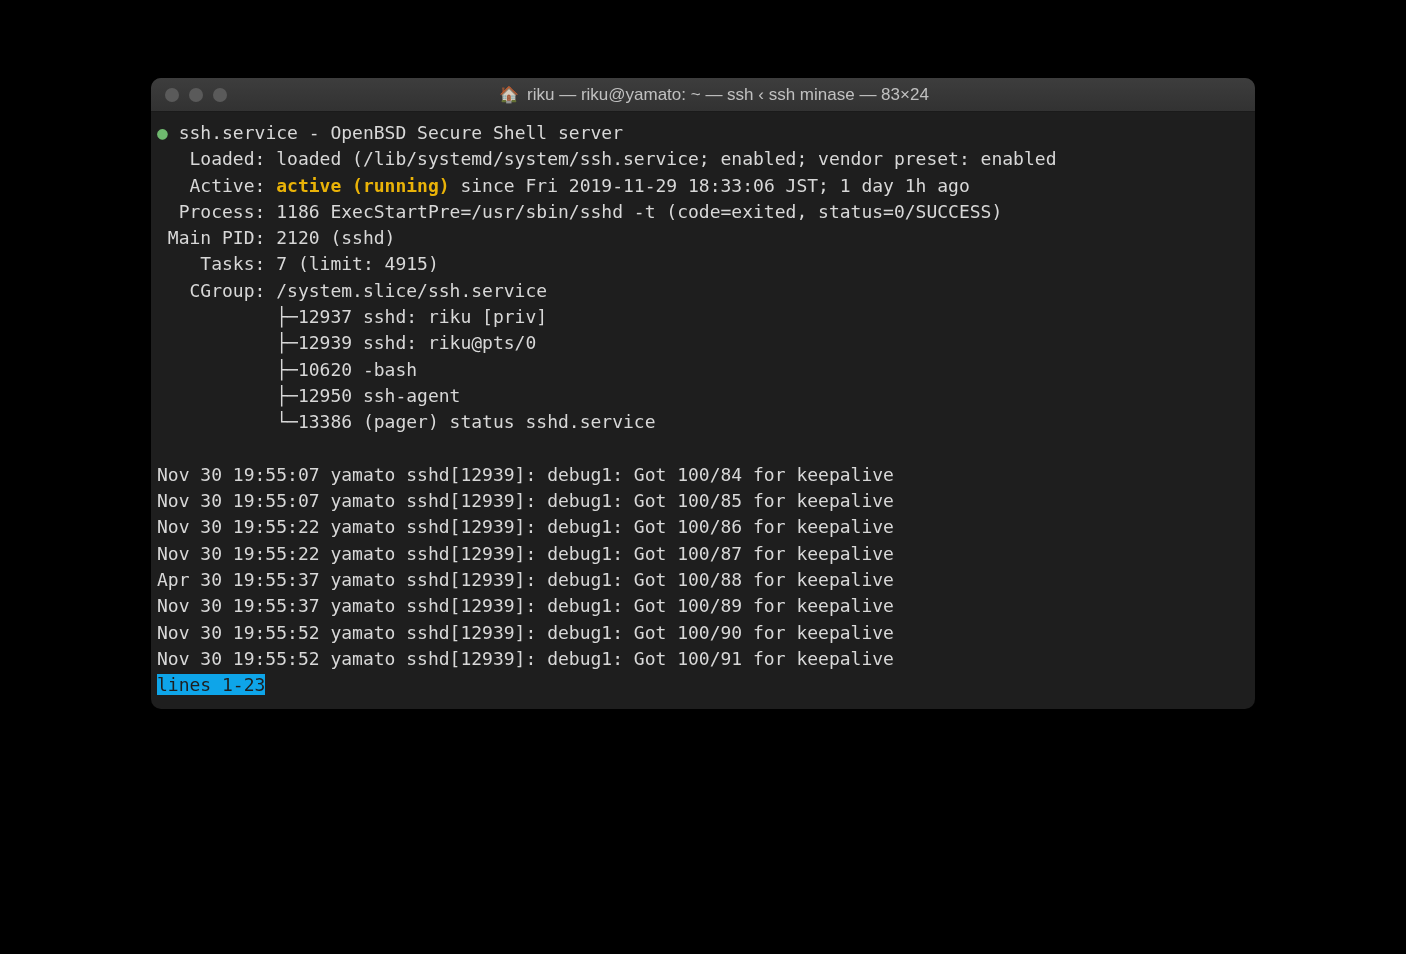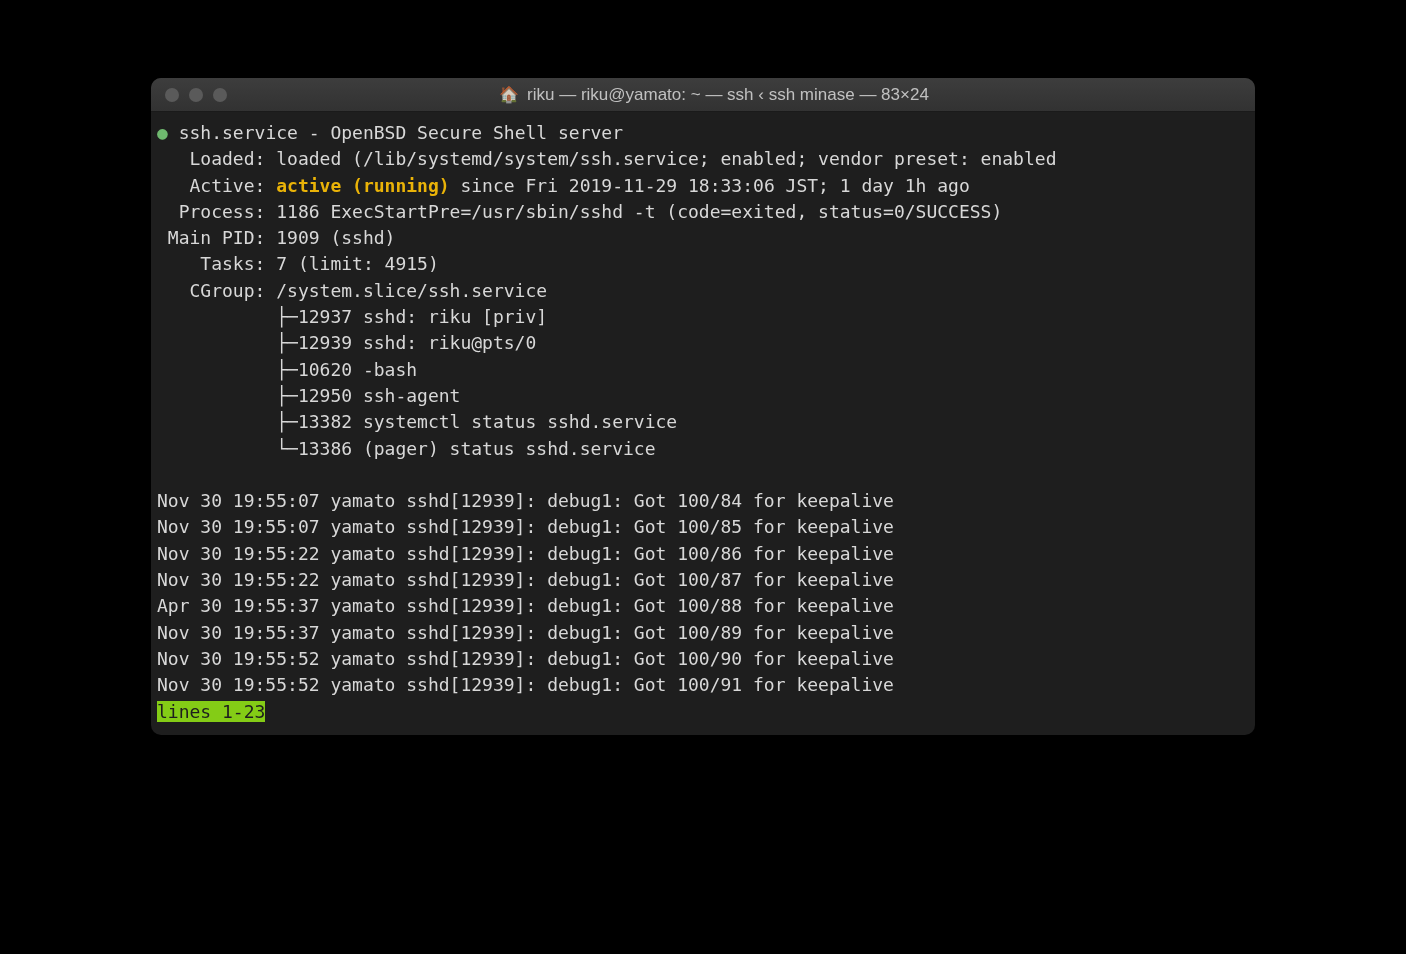--- a/index.html
+++ b/index.html
@@ -69,21 +69,21 @@
       font-family: "Menlo", "Monaco", "Consolas", monospace;
     }
     .bullet {
       color: #6fb96f;
     }
     .active-running {
       color: #eab308;
       font-weight: bold;
     }
     .pager-status {
-      background: #84cc16;
+      background: #0ea5e9;
       color: #1e1e1e;
       display: inline;
     }
   </style>
 </head>
 <body>
 
 <div class="terminal-window">
   <div class="titlebar">
     <div class="traffic-lights">
@@ -94,28 +94,27 @@
     <div class="title-content">
       <span class="home-icon">🏠</span>
       <span>riku — riku@yamato: ~ — ssh ‹ ssh minase — 83×24</span>
     </div>
   </div>
   <div class="terminal-body">
     <div class="terminal-line"><span class="bullet">●</span><span> ssh.service - OpenBSD Secure Shell server</span></div>
     <div class="terminal-line">   Loaded: loaded (/lib/systemd/system/ssh.service; enabled; vendor preset: enabled</div>
     <div class="terminal-line"><span>   Active: </span><span class="active-running">active (running)</span><span> since Fri 2019-11-29 18:33:06 JST; 1 day 1h ago</span></div>
     <div class="terminal-line">  Process: 1186 ExecStartPre=/usr/sbin/sshd -t (code=exited, status=0/SUCCESS)</div>
-    <div class="terminal-line"> Main PID: 1909 (sshd)</div>
+    <div class="terminal-line"> Main PID: 2120 (sshd)</div>
     <div class="terminal-line">    Tasks: 7 (limit: 4915)</div>
     <div class="terminal-line">   CGroup: /system.slice/ssh.service</div>
     <div class="terminal-line">           ├─12937 sshd: riku [priv]</div>
     <div class="terminal-line">           ├─12939 sshd: riku@pts/0</div>
     <div class="terminal-line">           ├─10620 -bash</div>
     <div class="terminal-line">           ├─12950 ssh-agent</div>
-    <div class="terminal-line">           ├─13382 systemctl status sshd.service</div>
     <div class="terminal-line">           └─13386 (pager) status sshd.service</div>
     <div class="terminal-line"> </div>
     <div class="terminal-line">Nov 30 19:55:07 yamato sshd[12939]: debug1: Got 100/84 for keepalive</div>
     <div class="terminal-line">Nov 30 19:55:07 yamato sshd[12939]: debug1: Got 100/85 for keepalive</div>
     <div class="terminal-line">Nov 30 19:55:22 yamato sshd[12939]: debug1: Got 100/86 for keepalive</div>
     <div class="terminal-line">Nov 30 19:55:22 yamato sshd[12939]: debug1: Got 100/87 for keepalive</div>
     <div class="terminal-line">Apr 30 19:55:37 yamato sshd[12939]: debug1: Got 100/88 for keepalive</div>
     <div class="terminal-line">Nov 30 19:55:37 yamato sshd[12939]: debug1: Got 100/89 for keepalive</div>
     <div class="terminal-line">Nov 30 19:55:52 yamato sshd[12939]: debug1: Got 100/90 for keepalive</div>
     <div class="terminal-line">Nov 30 19:55:52 yamato sshd[12939]: debug1: Got 100/91 for keepalive</div>

